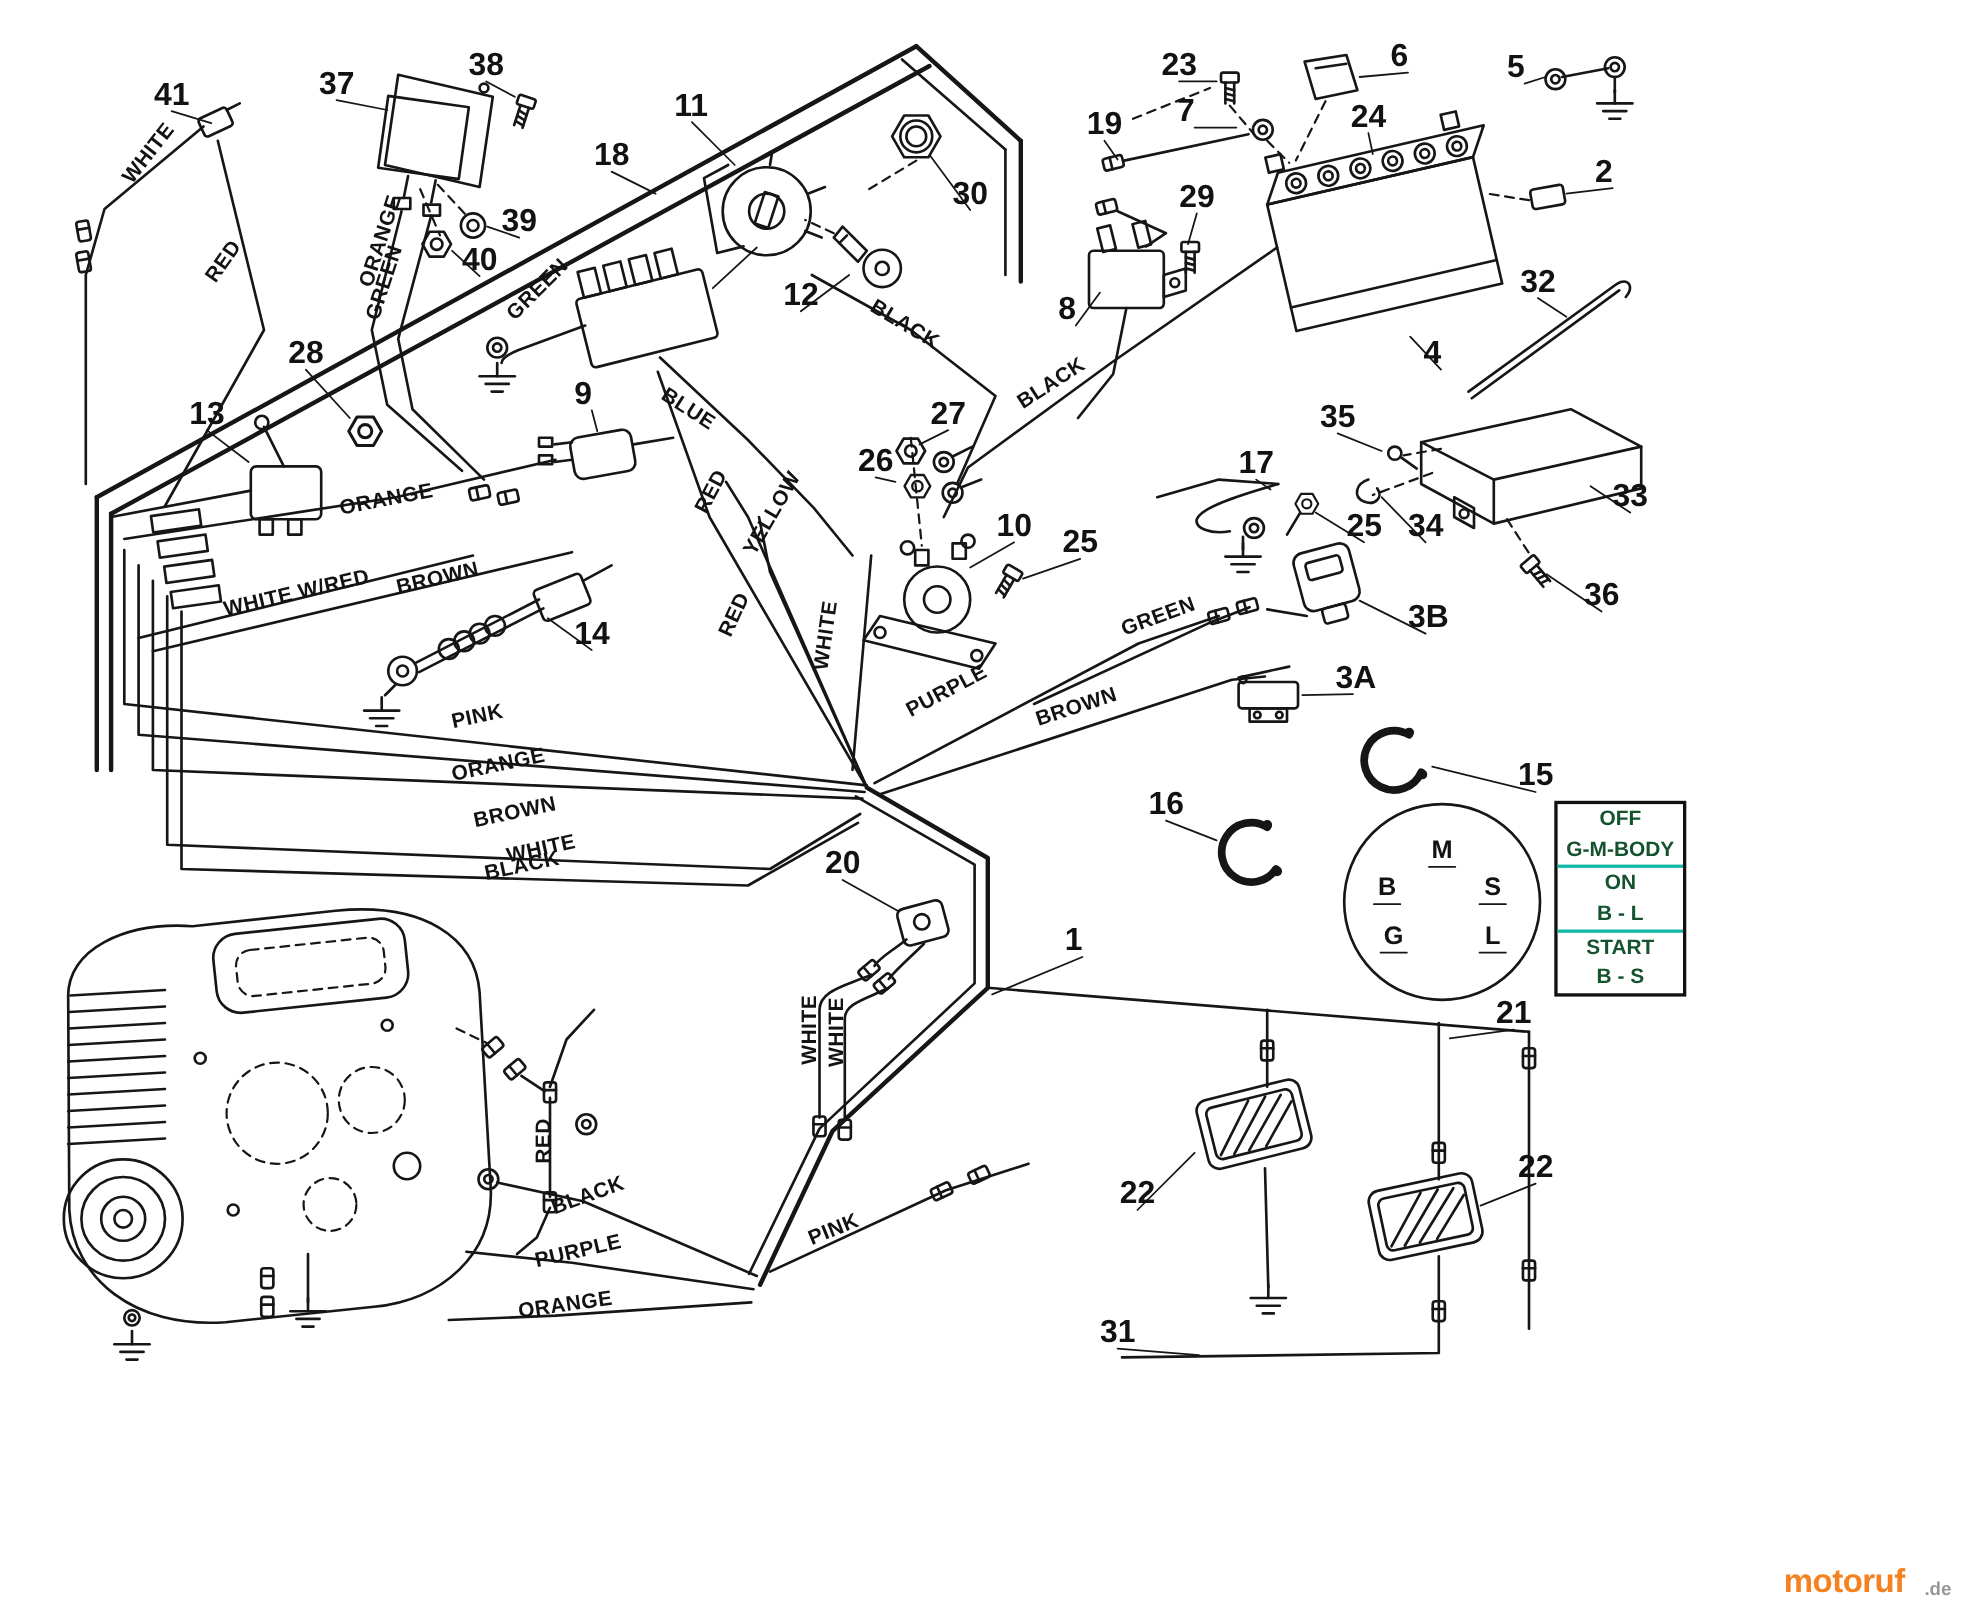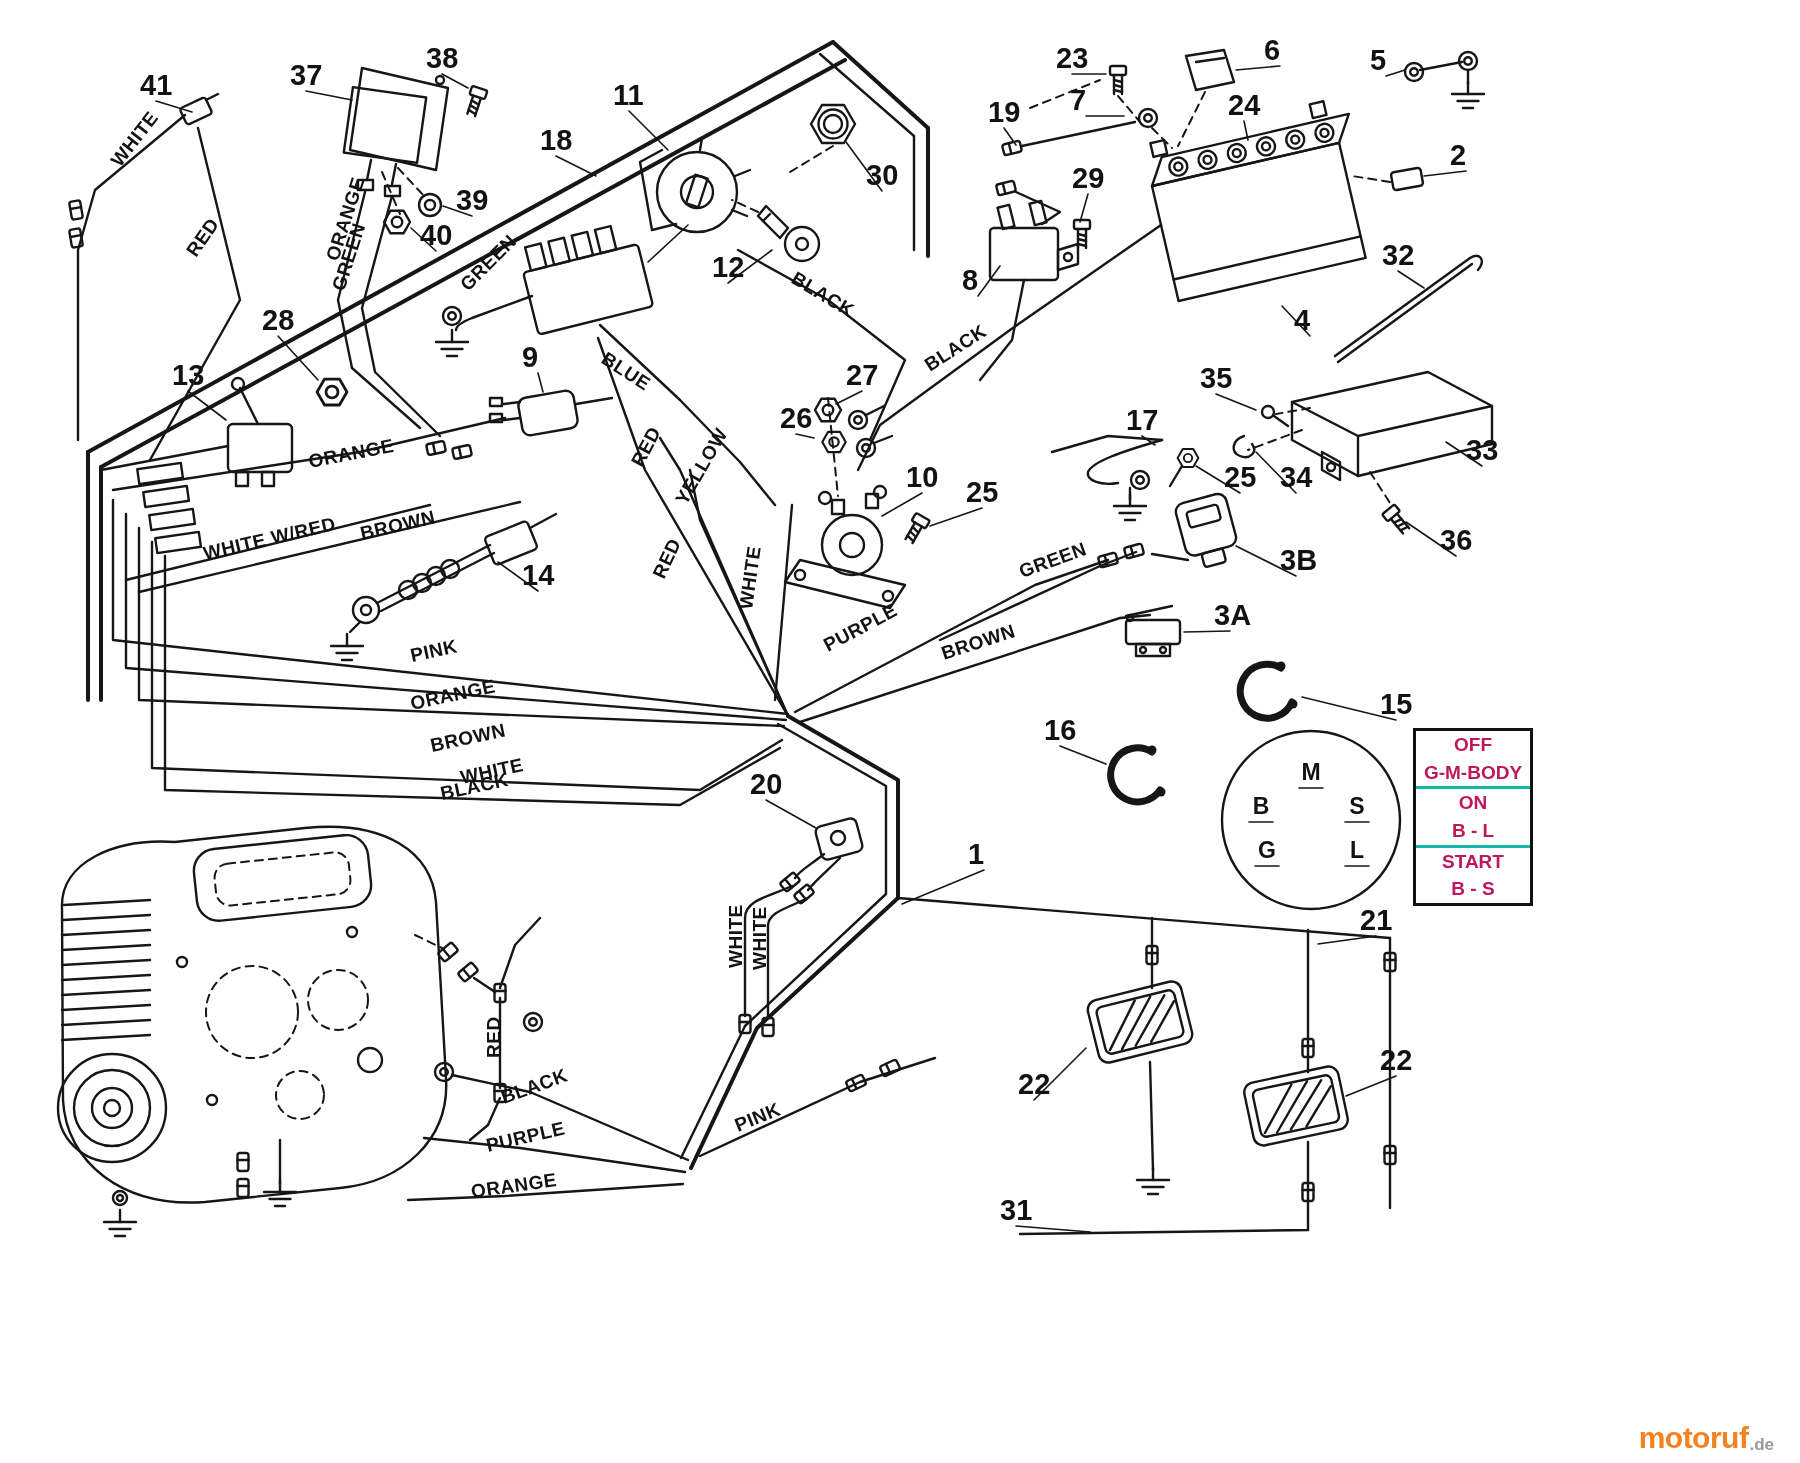--- a/index.html
+++ b/index.html
@@ -15,26 +15,26 @@
   .art .ringstroke{stroke-width:7}
   .art .solid{fill:#161616;stroke:none}
   .labels text{stroke:none;fill:#121212}
   .labels .part-label{font:bold 29px "Liberation Sans","DejaVu Sans",sans-serif}
   .labels .wire-label{font:bold 19px "Liberation Sans","DejaVu Sans",sans-serif;letter-spacing:.5px}
   .labels .term-label{font:bold 23px "Liberation Sans","DejaVu Sans",sans-serif;text-anchor:middle}
   
   .legend{position:absolute;left:1413px;top:728px;width:120px;height:178px;border:3px solid #111;
           display:flex;flex-direction:column;background:#fff}
   .legend-row{flex:1;display:flex;align-items:center;justify-content:center;
-              font:bold 19px "Liberation Sans","DejaVu Sans",sans-serif;color:#be185d;white-space:nowrap}
+              font:bold 19px "Liberation Sans","DejaVu Sans",sans-serif;color:#14532d;white-space:nowrap}
   .legend-row.group-end{border-bottom:3px solid #14b8a6}
   
   .watermark{position:absolute;right:26px;bottom:8px;display:flex;align-items:flex-end}
   .watermark .brand{font:800 30px "Liberation Sans","DejaVu Sans",sans-serif;color:#f58220;letter-spacing:-.5px}
-  .watermark .tld{font:bold 17px "Liberation Sans","DejaVu Sans",sans-serif;color:#979797;margin-left:1px}
+  .watermark .tld{font:bold 17px "Liberation Sans","DejaVu Sans",sans-serif;color:#979797;margin-left:18px}
 </style>
 </head>
 <body>
 
 <div class="page">
 
 <svg width="1800" height="1463" viewBox="0 0 1800 1463">
   <defs>
     <g id="bullet">
           <rect x="-9" y="-5.5" width="18" height="11" rx="2.5"></rect>

